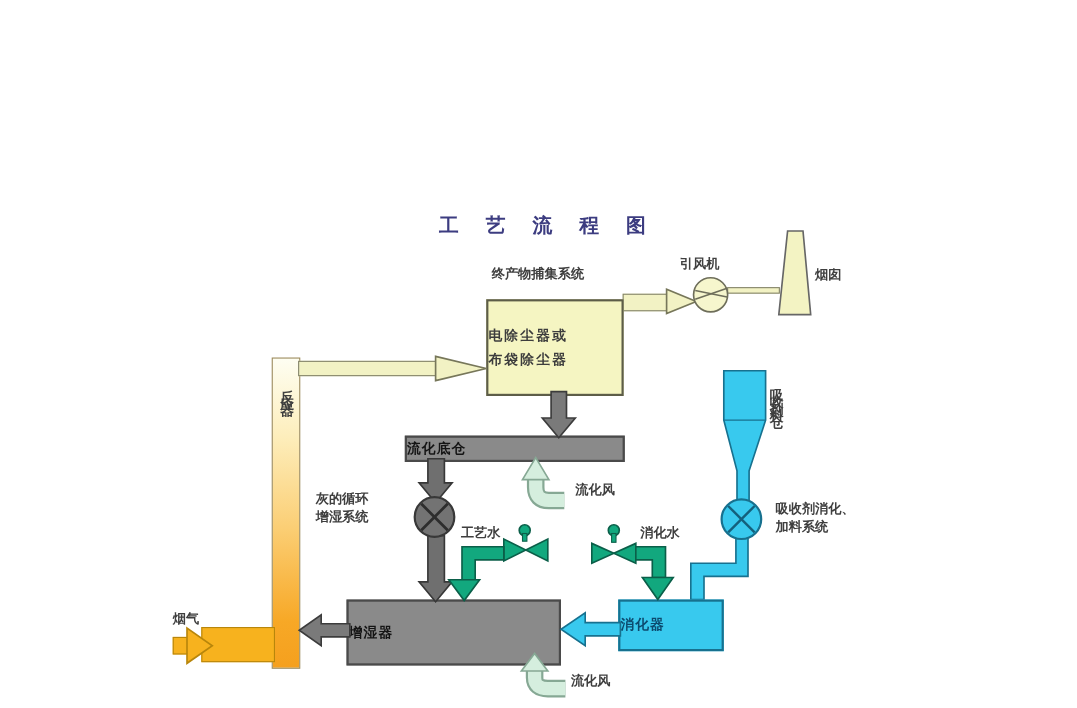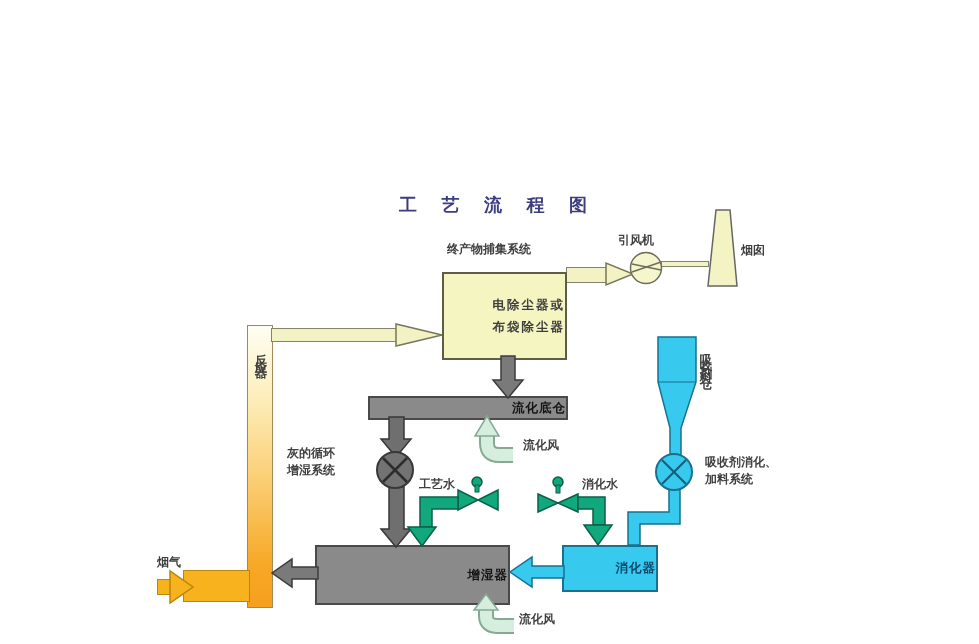--- a/index.html
+++ b/index.html
@@ -6,22 +6,22 @@
   #canvas{position:relative;width:979px;height:644px;background:#ffffff;overflow:hidden;
           font-family:"Liberation Sans",sans-serif;}
   .page-title{position:absolute;left:12px;top:0px;width:965px;
           font-family:"Liberation Serif","DejaVu Serif",serif;
           font-size:66px;font-weight:700;color:#0d0d0d;letter-spacing:1px;white-space:nowrap;}
   .diag-heading{position:absolute;left:399px;top:193px;font-size:18px;font-weight:bold;
           color:#3c3c80;letter-spacing:10px;white-space:nowrap;font-family:Liberation Serif, serif;}
   .lbl{position:absolute;font-size:12px;font-weight:bold;color:#3f3f3f;white-space:nowrap;}
   .vtext{position:absolute;writing-mode:vertical-rl;text-orientation:upright;
           font-size:12.5px;font-weight:bold;color:#3f3f3f;letter-spacing:6px;}
-  .box{position:absolute;box-sizing:border-box;display:flex;align-items:center;justify-content:flex-end;}
-  .gray-box{background:#8a8a8a;border:2px solid #4a4a4a;color:#141414;font-size:12.5px;font-weight:bold;letter-spacing:1px;padding-left:16px;}
+  .box{position:absolute;box-sizing:border-box;display:flex;align-items:center;justify-content:flex-start;}
+  .gray-box{background:#8a8a8a;border:2px solid #4a4a4a;color:#141414;font-size:12.5px;font-weight:bold;letter-spacing:1px;}
   .cyan-box{background:#38c9ee;border:2px solid #17718f;color:#0c4a6e;font-size:12.5px;font-weight:bold;letter-spacing:1px;}
   .yellow-box{background:#f5f5c2;border:2px solid #5d5d48;color:#3d3d3d;}
   .duct{position:absolute;box-sizing:border-box;background:#f2f2c4;border:1.5px solid #84846a;}
   .orange{position:absolute;box-sizing:border-box;background:#f7b21e;border:1.5px solid #b8860b;}
   .reactor{position:absolute;box-sizing:border-box;border:1.5px solid #9c8a5a;
           background:linear-gradient(180deg,#fefef2 0%,#fdeebc 25%,#fbce74 55%,#f7a826 85%,#f5a01e 100%);}
   svg{position:absolute;overflow:visible;}
   .esp-text{line-height:22px;font-size:12.5px;font-weight:bold;letter-spacing:2px;text-align:center;}
 </style>
 </head>

